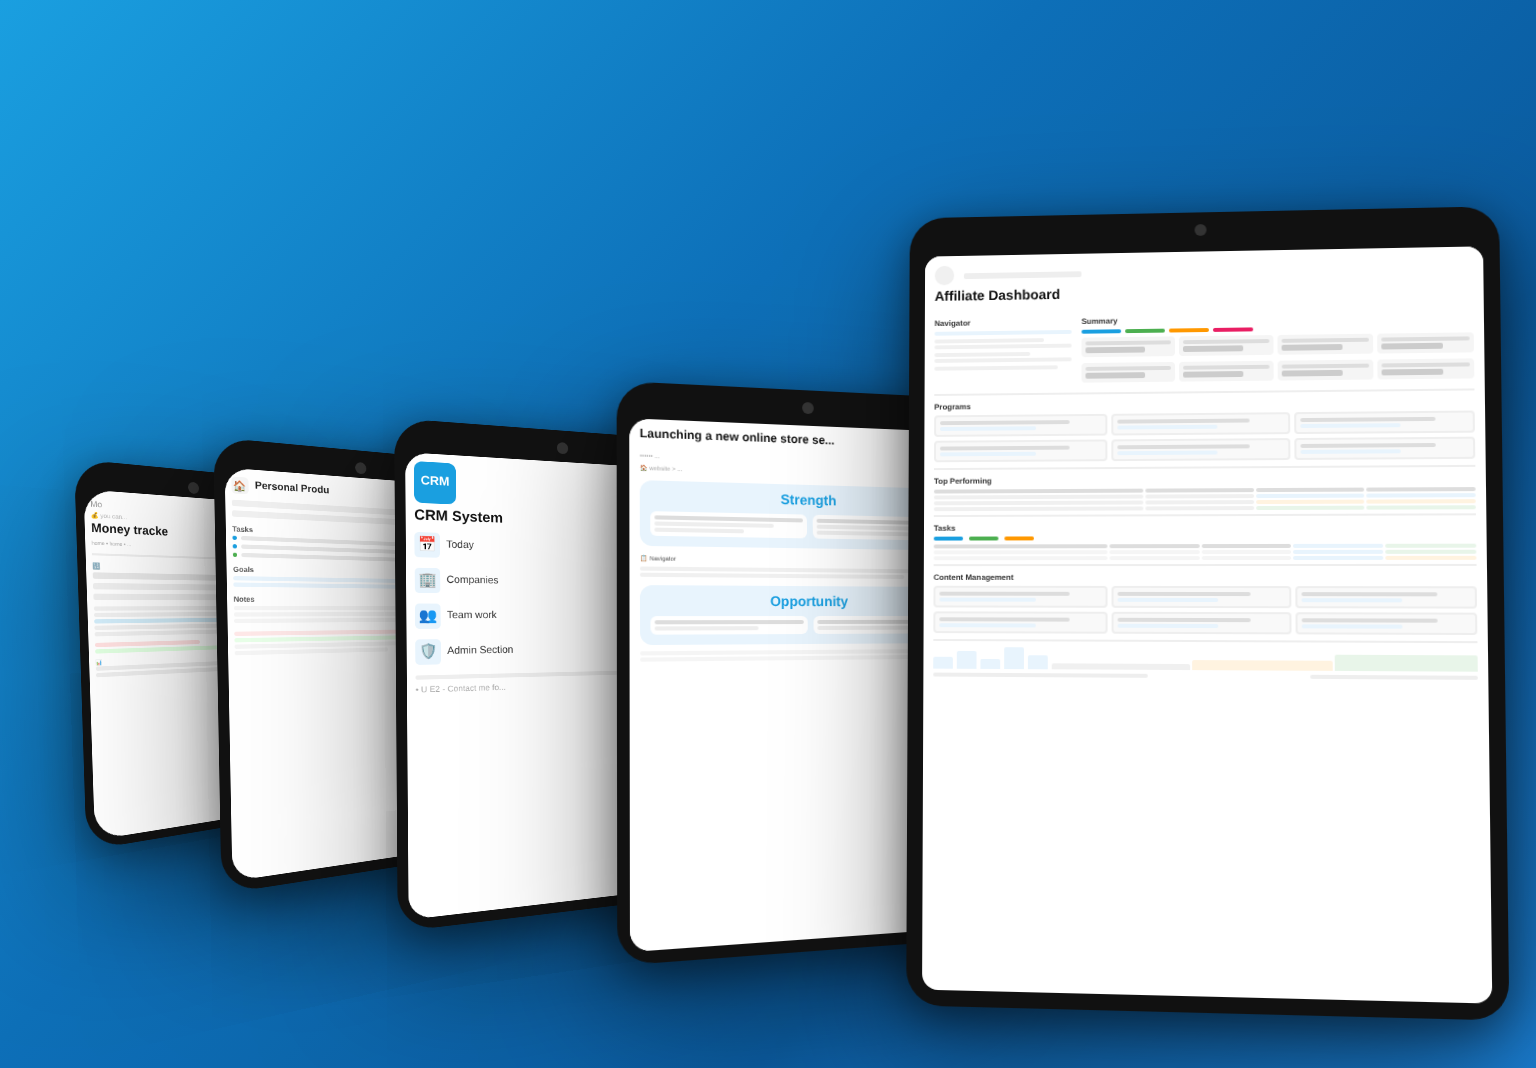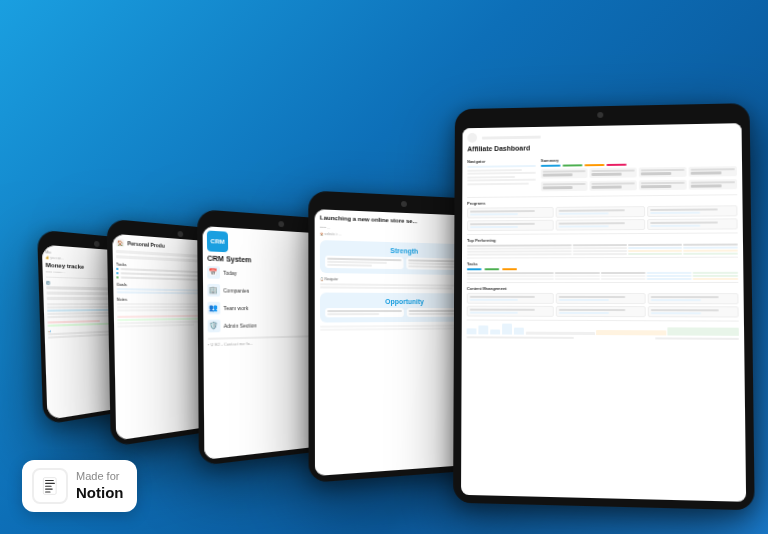--- a/index.html
+++ b/index.html
@@ -772,27 +772,14 @@
           </div>
         </div>
         <div style="display:flex;justify-content:space-between;">
           <div style="height:2px;background:#eee;border-radius:1px;width:40%;"></div>
           <div style="height:2px;background:#eee;border-radius:1px;width:30%;"></div>
         </div>
       </div>
     </div>
   </div>
 
-  <div class="notion-badge">
-    <div class="notion-logo">
-      <svg width="22" height="22" viewBox="0 0 100 100" fill="none" xmlns="http://www.w3.org/2000/svg">
-        <rect width="100" height="100" rx="16" fill="white"></rect>
-        <path d="M20 18C20 14.7 22.7 12 26 12H72C75.3 12 78 14.7 78 18V82C78 85.3 75.3 88 72 88H26C22.7 88 20 85.3 20 82V18Z" fill="#fff" stroke="#ccc" stroke-width="2"></path>
-        <path d="M30 25H65M30 38H70M30 51H55M30 64H60M30 77H50" stroke="#333" stroke-width="5" stroke-linecap="round"></path>
-      </svg>
-    </div>
-    <div class="notion-text">
-      <span class="notion-made-for">Made for</span>
-      <span class="notion-brand">Notion</span>
-    </div>
-  </div>
 
 </div>
 
 </body></html>

